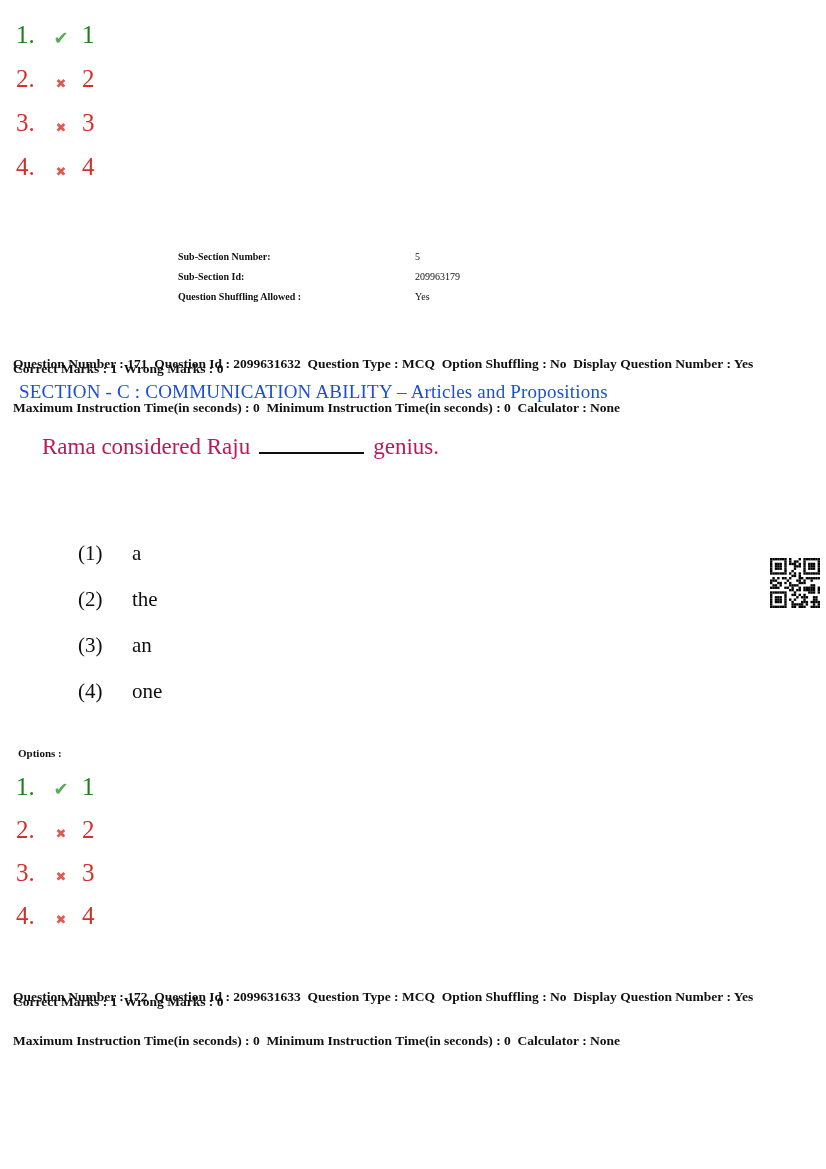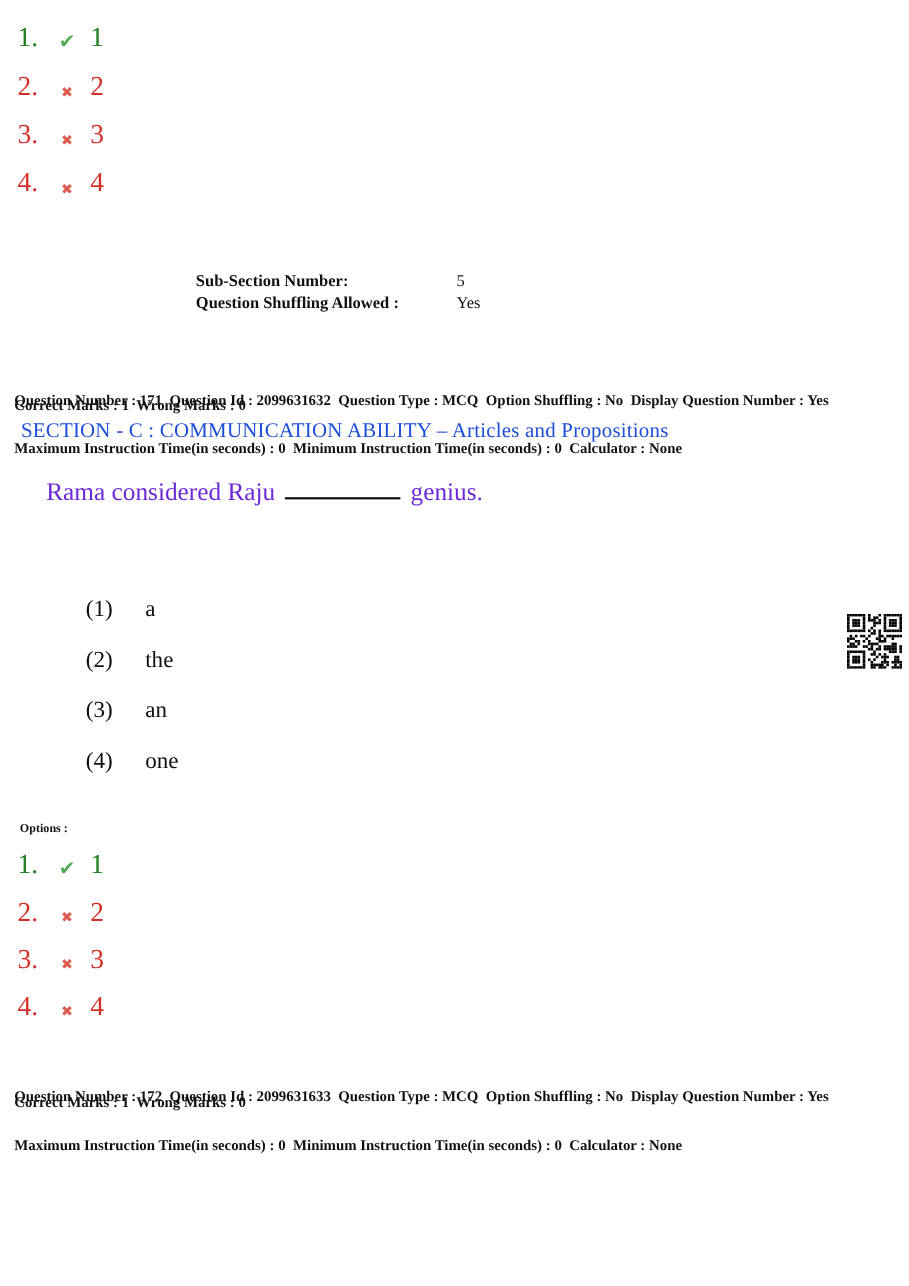--- a/index.html
+++ b/index.html
@@ -16,34 +16,34 @@
   .ans-icon-box{width:26px;text-align:center;font-family:"DejaVu Sans",sans-serif;}
   .check-icon{font-size:18px;color:#56ab56;}
   .cross-icon{font-size:13px;color:#dd5b50;}
   .ans-val{margin-left:8px;}
   .ans-row[data-state="correct"] .ans-num,
   .ans-row[data-state="correct"] .ans-val{color:#1e7e1e;}
   .ans-row[data-state="wrong"] .ans-num,
   .ans-row[data-state="wrong"] .ans-val{color:#d3302a;}
 
   
-  .subsection{position:absolute;left:178px;top:246px;font-size:15px;}
+  .subsection{position:absolute;left:178px;top:246px;font-size:10px;}
   .sub-row{display:flex;height:20px;align-items:center;}
   .sub-label{width:237px;font-weight:bold;}
   .sub-value{font-weight:normal;}
 
   
   .meta{position:absolute;left:13px;width:800px;font-weight:bold;font-size:13.5px;line-height:14.5px;white-space:pre;}
   .marks{position:absolute;left:13px;font-weight:bold;font-size:13.5px;white-space:pre;text-align:center;}
 
   
   .section-title{position:absolute;left:19px;top:381px;font-size:19px;color:#1d4ed8;letter-spacing:.2px;white-space:pre;}
 
   
-  .question-line{position:absolute;left:42px;top:428px;font-size:23px;color:#6d28d9;white-space:nowrap;}
+  .question-line{position:absolute;left:42px;top:428px;font-size:23px;color:#be185d;white-space:nowrap;}
   .blank-line{display:inline-block;width:105px;border-bottom:2px solid #0f0f0f;height:1.05em;margin:0 9px;vertical-align:baseline;}
 
   
   .choices{position:absolute;left:78px;top:530px;}
   .choice-row{display:flex;height:46px;align-items:center;font-size:21px;color:#0f0f0f;}
   .choice-label{width:54px;}
 
   
   .options-heading{position:absolute;left:18px;top:747px;font-weight:bold;font-size:11px;}
 
@@ -76,20 +76,24 @@
       <span class="ans-num">4.</span>
       <span class="ans-icon-box"><span class="cross-icon">✖</span></span>
       <span class="ans-val">4</span>
     </div>
   </div>
 
   <div class="subsection">
     <div class="sub-row">
       <span class="sub-label">Sub-Section Number:</span>
       <span class="sub-value">5</span>
+    </div>
+    <div class="sub-row">
+      <span class="sub-label">Sub-Section Id:</span>
+      <span class="sub-value">209963179</span>
     </div>
     <div class="sub-row">
       <span class="sub-label">Question Shuffling Allowed :</span>
       <span class="sub-value">Yes</span>
     </div>
   </div>
 
   <div class="meta" style="top:328px;">
     <div>Question Number : 171  Question Id : 2099631632  Question Type : MCQ  Option Shuffling : No  Display Question Number : Yes</div>
     <div>Maximum Instruction Time(in seconds) : 0  Minimum Instruction Time(in seconds) : 0  Calculator : None</div>

